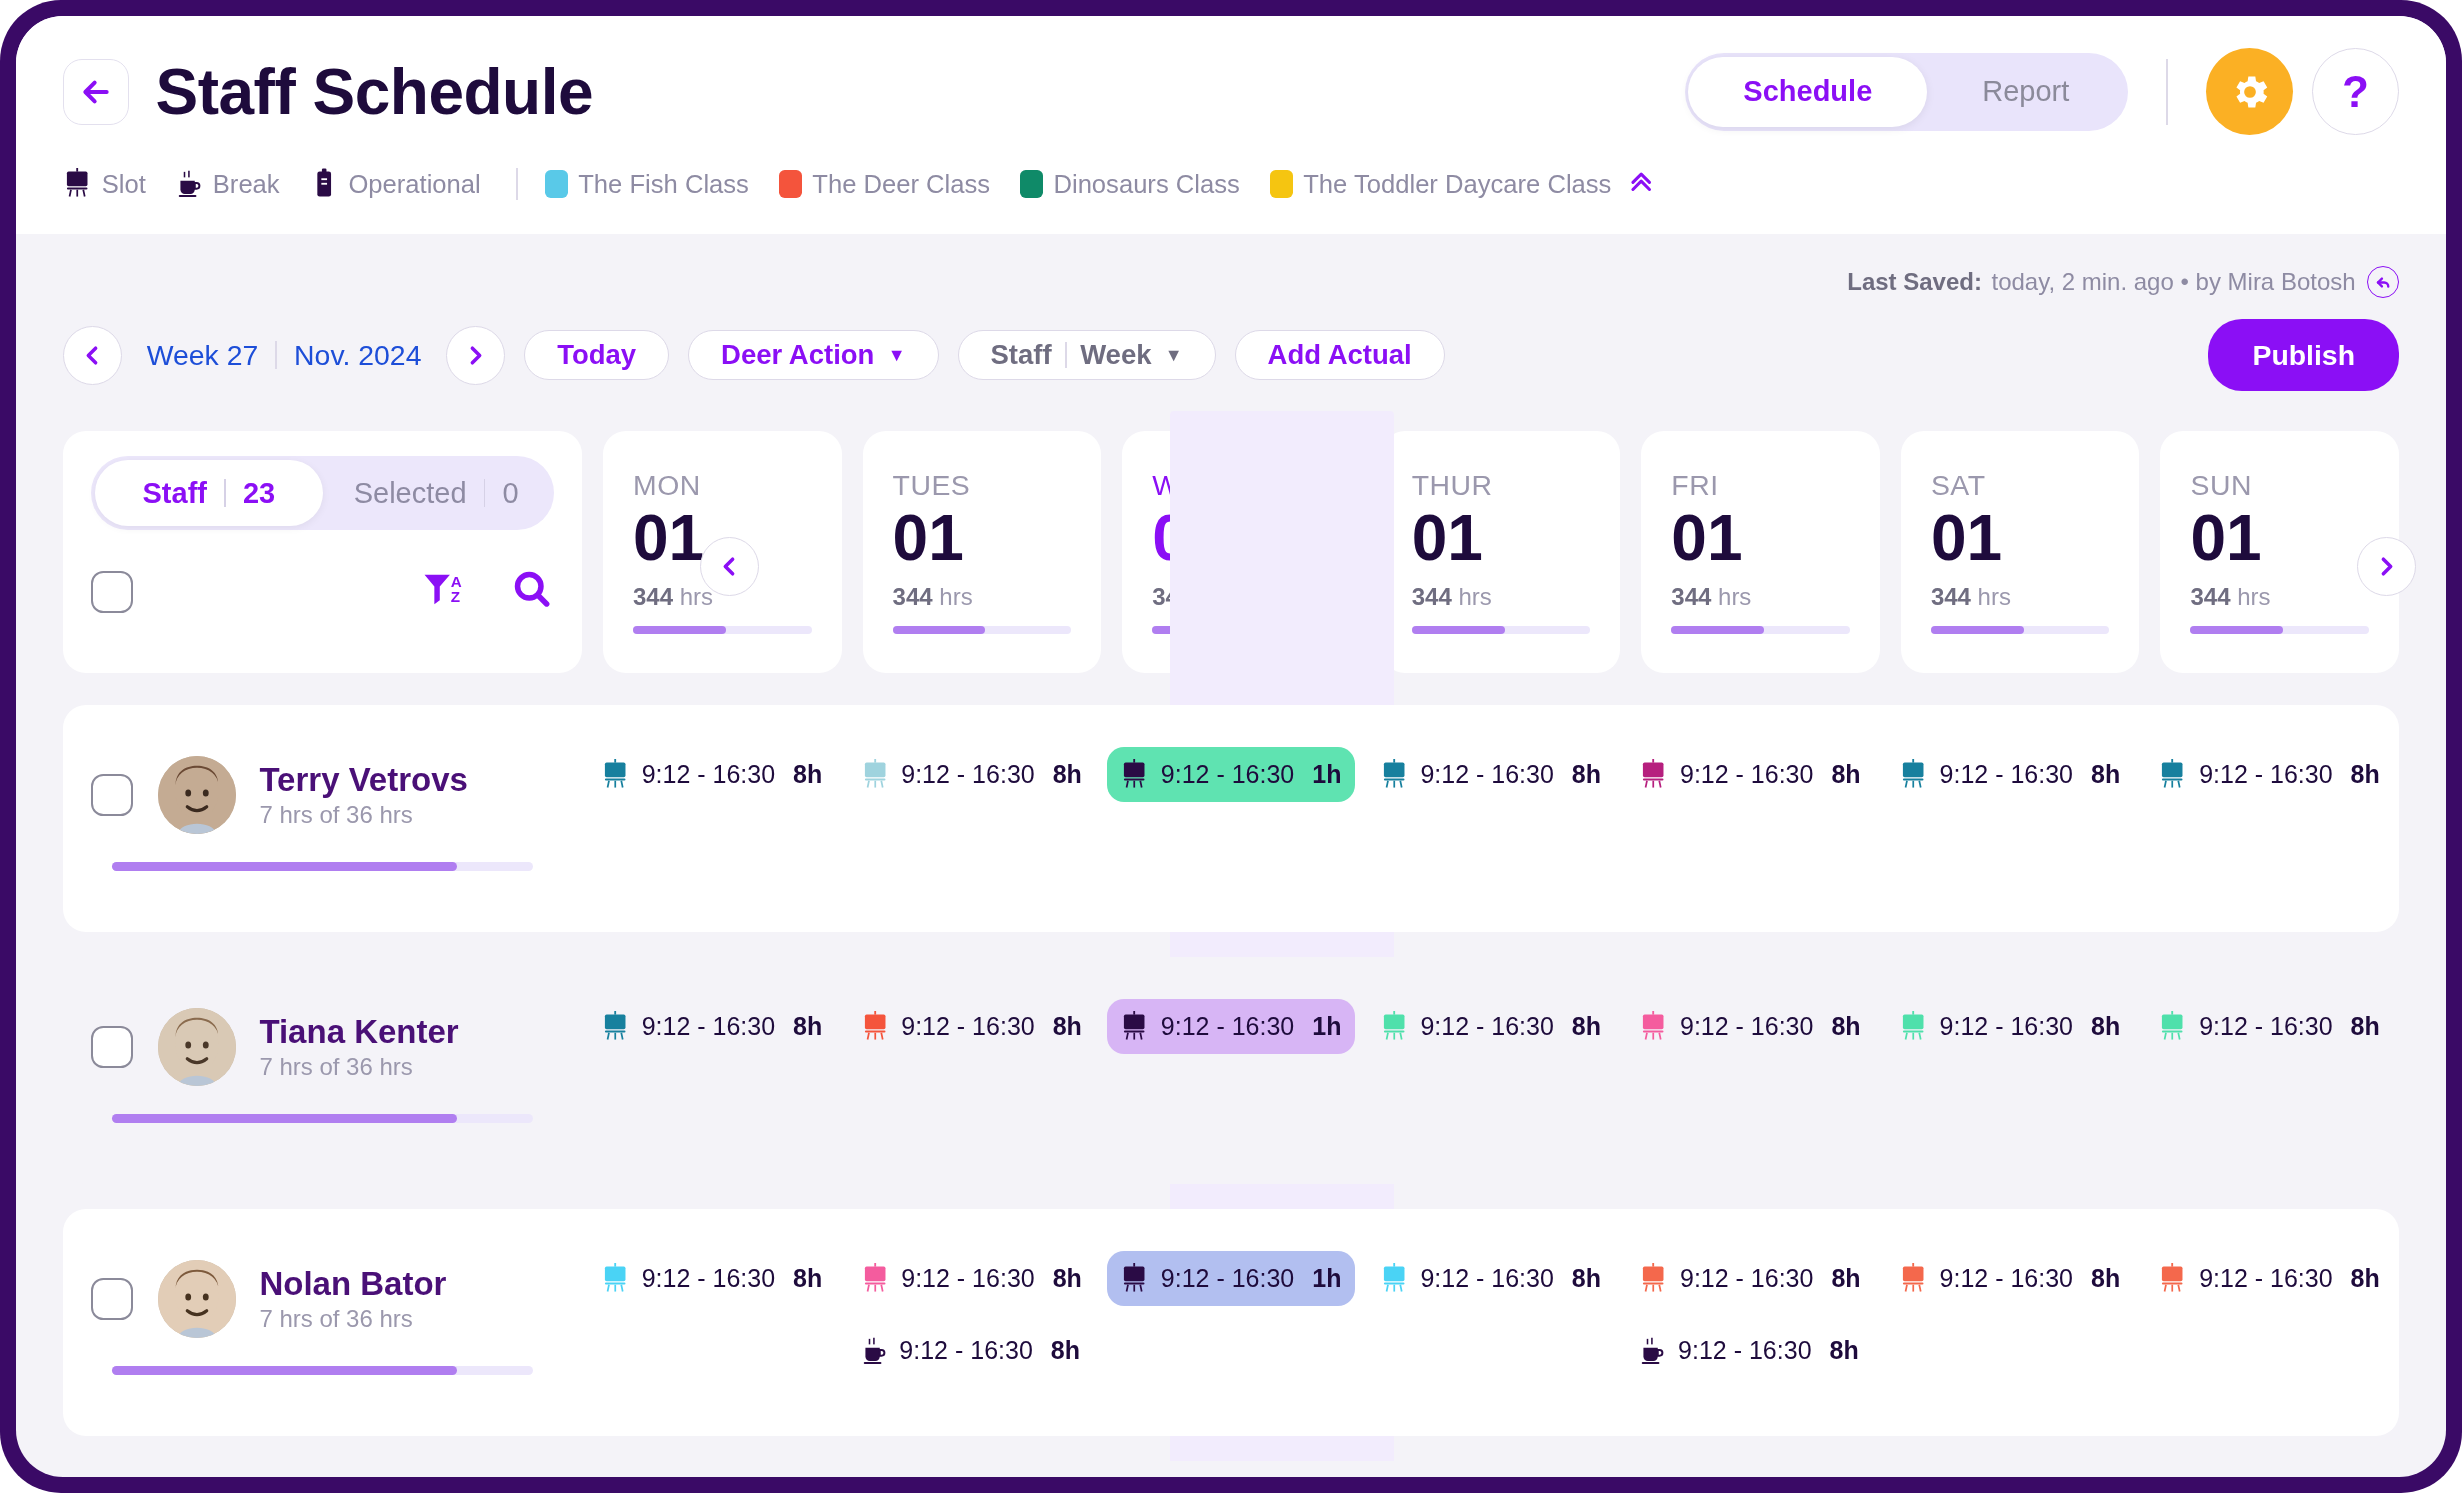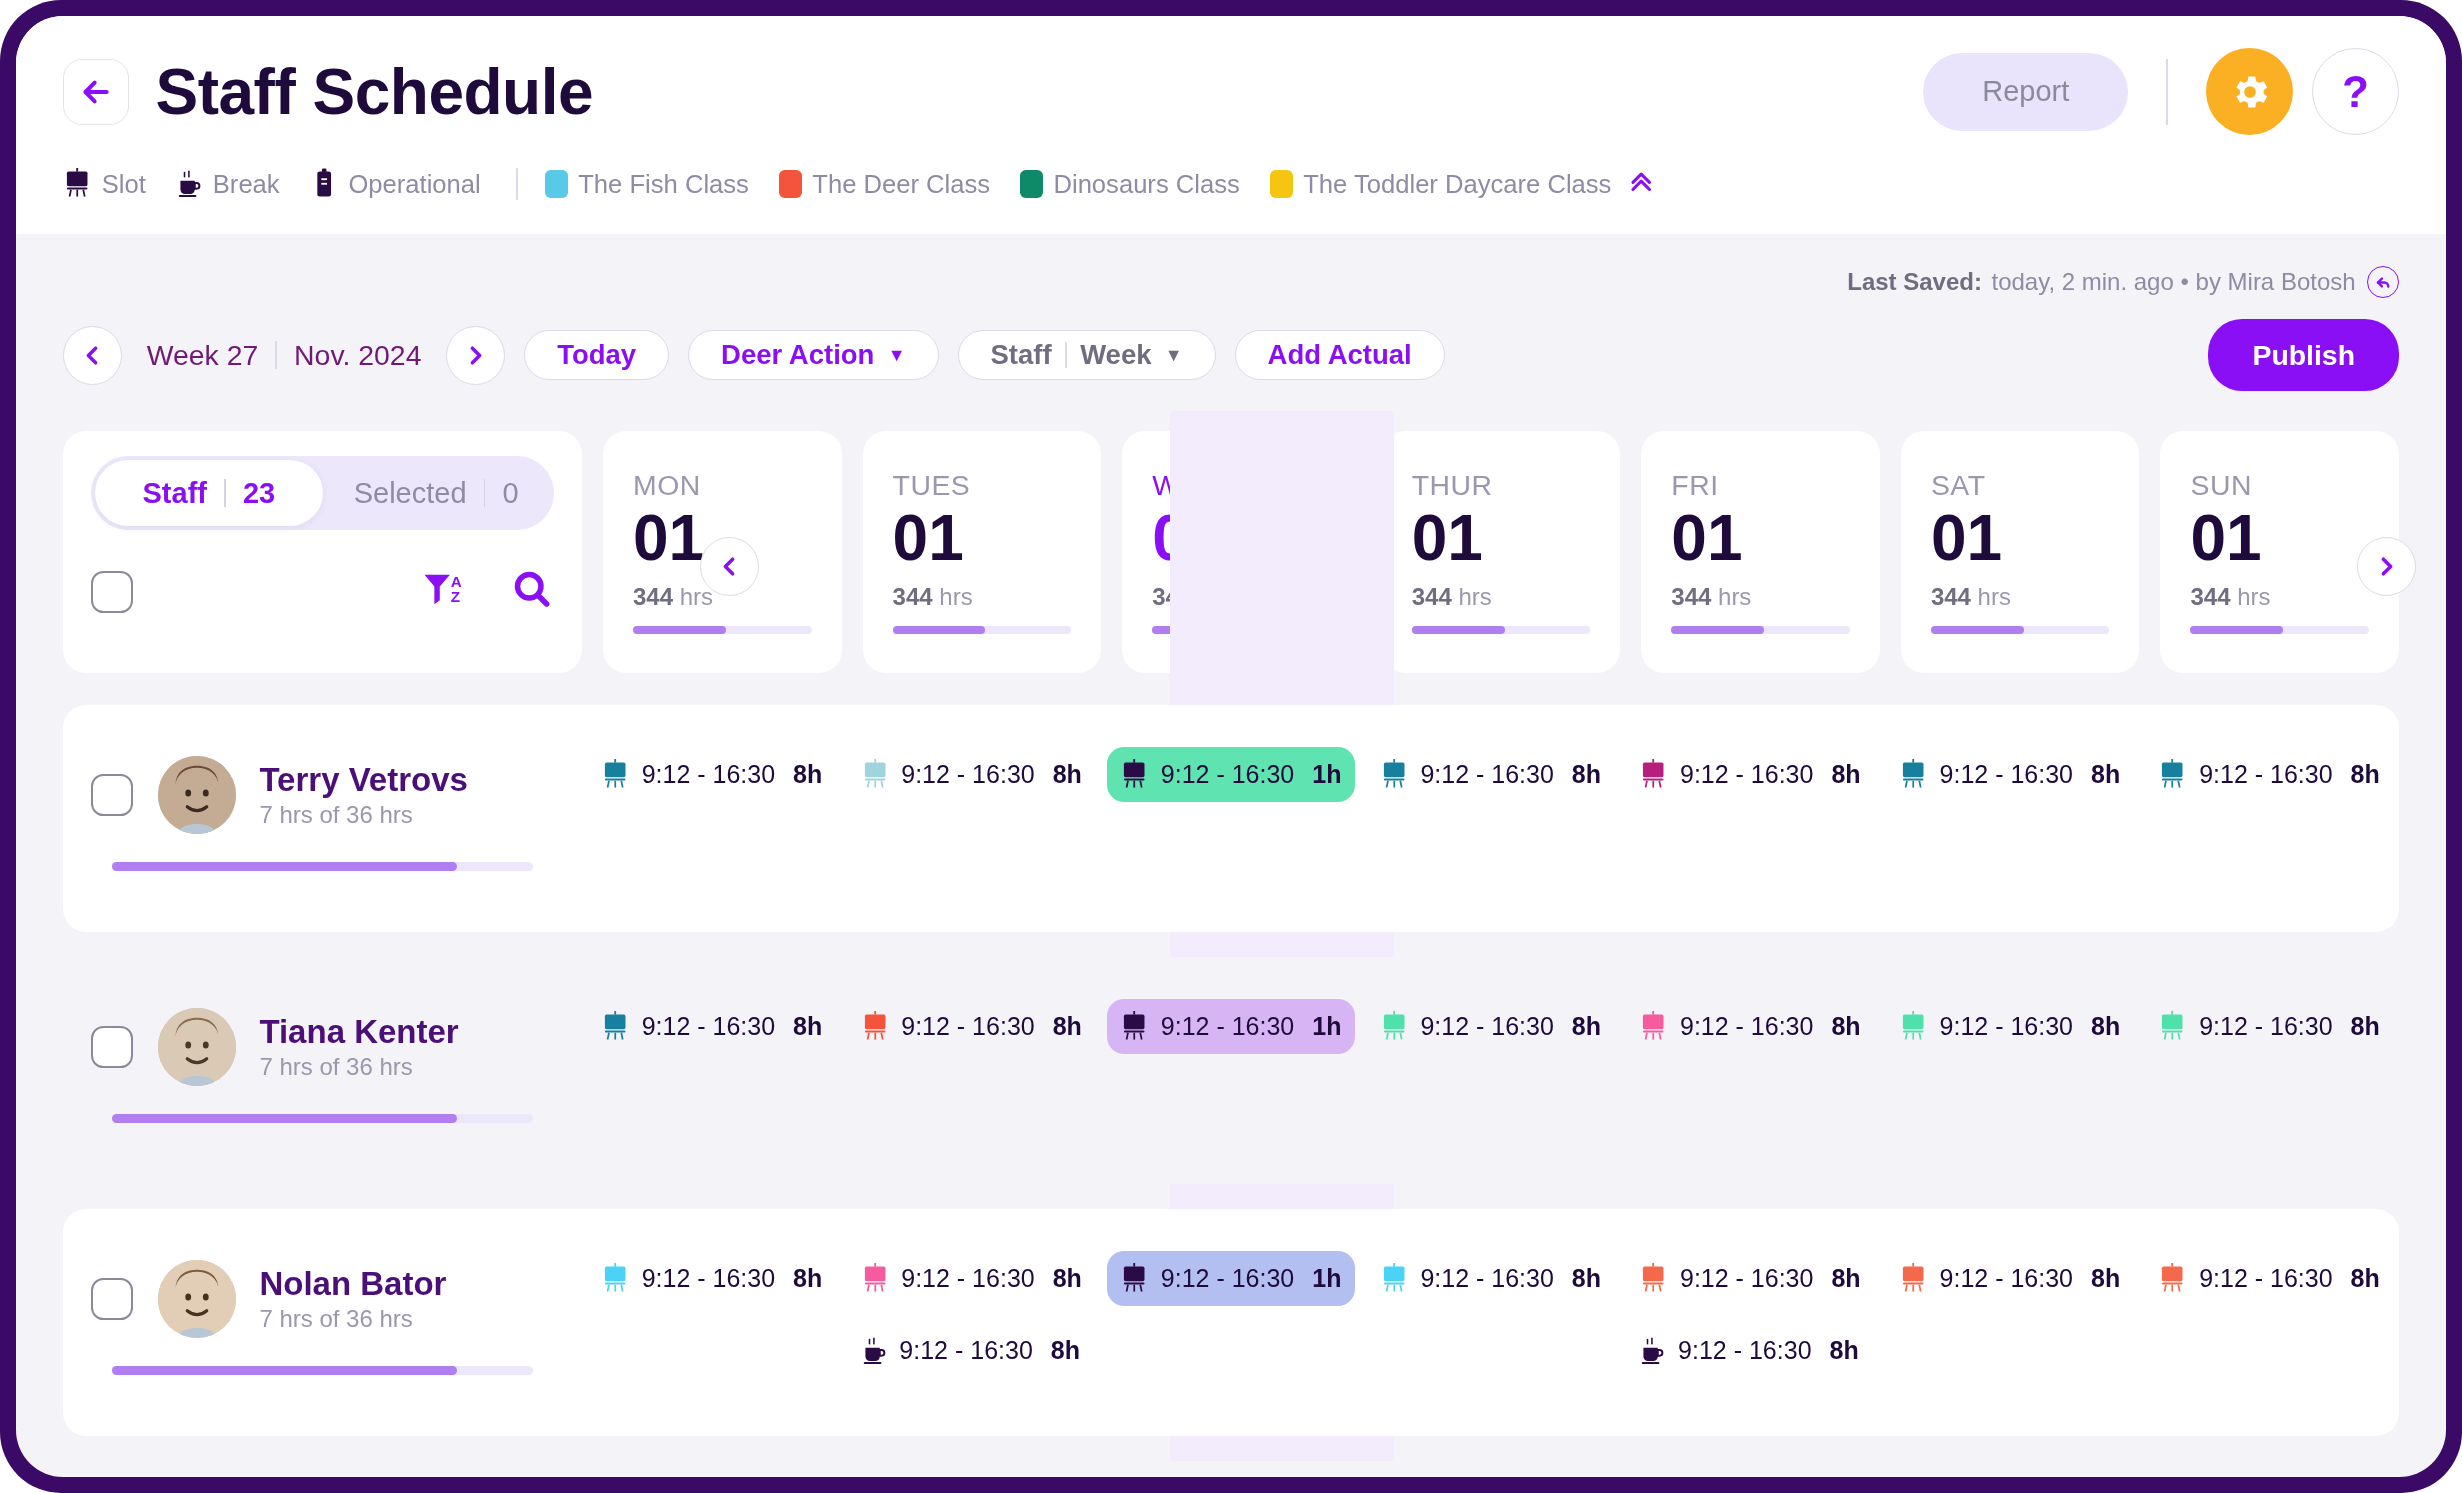--- a/index.html
+++ b/index.html
@@ -90,21 +90,21 @@
     width: 32px; height: 32px; border: 1.9px solid #8b0ff5; border-radius: 50%;
     display: inline-flex; align-items: center; justify-content: center;
     margin-left: 11.4px;
   }
   .toolbar { display: flex; align-items: center; margin-top: 21px; gap: 19px; }
   .circ-btn {
     width: 59px; height: 59px; border-radius: 50%; border: 1.9px solid #ddd9e8;
     background: #fff; display: flex; align-items: center; justify-content: center;
     flex: none;
   }
-  .week-label { font-size: 28.4px; color: #701a75; display:flex; align-items:center; gap:17px;
+  .week-label { font-size: 28.4px; color: #1d4ed8; display:flex; align-items:center; gap:17px;
     margin: 0 5.7px; white-space: nowrap; }
   .week-label .vline { width:1.9px; height:28.4px; background:#ddd9e8; display:inline-block; }
   .pill {
     height: 50px; border: 1.9px solid #ddd9e8; border-radius: 34px; background: #fff;
     display: flex; align-items: center; justify-content: center; padding: 0 32px;
     font-size: 27.5px; color: #8b0ff5; font-weight: bold; white-space: nowrap; gap: 13.3px;
   }
   .pill .caret { font-size: 18px; }
   .pill .muted { color: #6f6d80; font-weight: bold; }
   .pill .vline { width:1.9px; height:26.5px; background:#ddd9e8; }
@@ -209,20 +209,21 @@
       <div class="back-btn">
         <svg viewBox="0 0 24 24" fill="none" stroke="#8b0ff5" stroke-width="3" stroke-linecap="round" stroke-linejoin="round">
           <line x1="20" y1="12" x2="5" y2="12"></line>
           <polyline points="11,5 4,12 11,19"></polyline>
         </svg>
       </div>
       <div class="page-title">Staff Schedule</div>
 
       <div class="header-right">
         <div class="seg">
+          <div class="seg-item active">Schedule</div>
           <div class="seg-item">Report</div>
         </div>
         <div class="hdr-divider"></div>
         <div class="icon-circle gear">
           <svg viewBox="0 0 24 24" fill="#ffffff" width="44" height="44">
             <path d="M19.4 13a7.6 7.6 0 0 0 0-2l2-1.5-2-3.4-2.4 1a7.6 7.6 0 0 0-1.7-1l-.4-2.6h-3.8l-.4 2.6c-.6.2-1.2.6-1.7 1l-2.4-1-2 3.4L6.6 11a7.6 7.6 0 0 0 0 2l-2 1.5 2 3.4 2.4-1c.5.4 1.1.8 1.7 1l.4 2.6h3.8l.4-2.6c.6-.2 1.2-.6 1.7-1l2.4 1 2-3.4-2-1.5zM12 15.2A3.2 3.2 0 1 1 12 8.8a3.2 3.2 0 0 1 0 6.4z"></path>
           </svg>
         </div>
         <div class="icon-circle help">
           <span>?</span>

